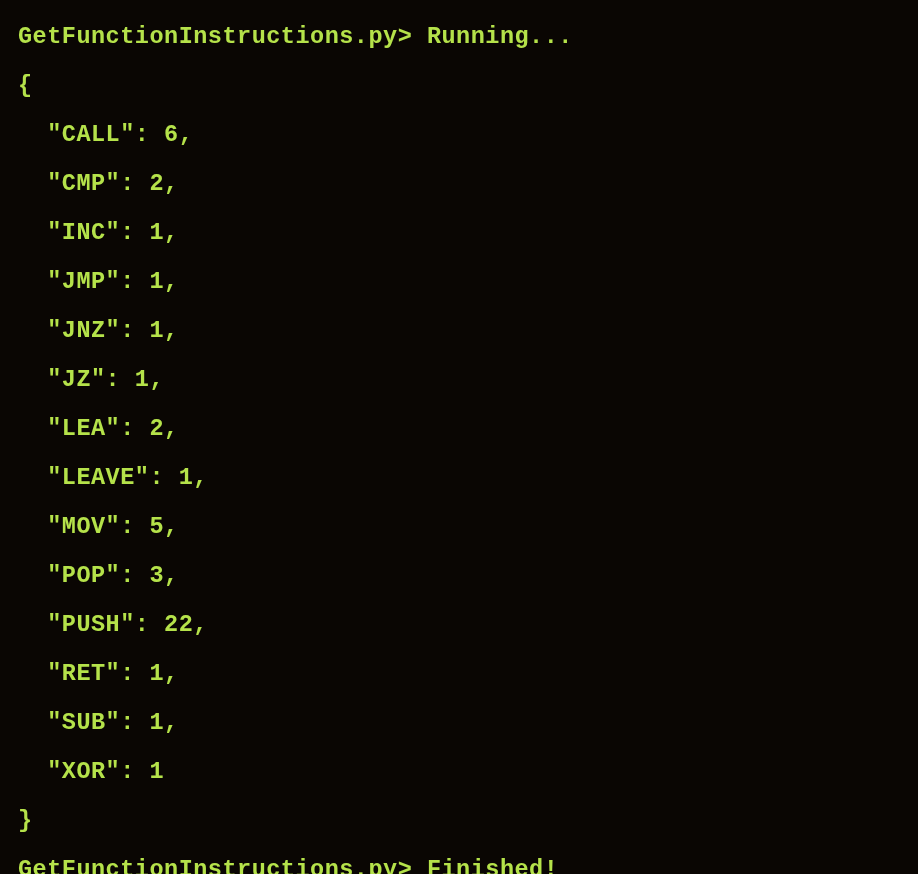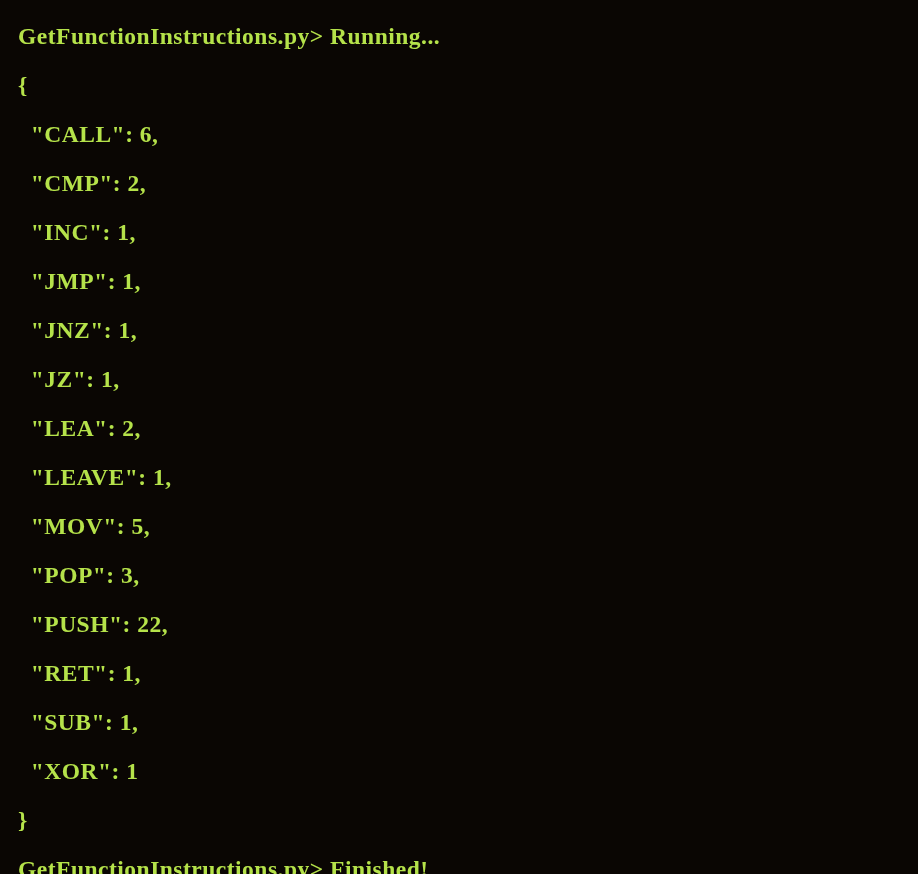--- a/index.html
+++ b/index.html
@@ -14,18 +14,18 @@
     margin: 0;
     padding: 12px 18px;
     font-family: "Courier New", Courier, monospace;
     font-size: 23.5px;
     line-height: 49px;
     color: #b5e24a;
     white-space: pre;
     letter-spacing: 0.5px;
     font-weight: 600;
   }
-  .line { display: block; font-family: Liberation Serif, serif; }
+  .line { display: block; }
 </style>
 </head>
 <body>
 
 <pre class="terminal"><span class="line"><span>GetFunctionInstructions.py&gt;</span> <span>Running...</span></span><span class="line">{</span><span id="entries"><span class="line">  "CALL": 6,</span><span class="line">  "CMP": 2,</span><span class="line">  "INC": 1,</span><span class="line">  "JMP": 1,</span><span class="line">  "JNZ": 1,</span><span class="line">  "JZ": 1,</span><span class="line">  "LEA": 2,</span><span class="line">  "LEAVE": 1,</span><span class="line">  "MOV": 5,</span><span class="line">  "POP": 3,</span><span class="line">  "PUSH": 22,</span><span class="line">  "RET": 1,</span><span class="line">  "SUB": 1,</span><span class="line">  "XOR": 1</span></span><span class="line">}</span><span class="line"><span>GetFunctionInstructions.py&gt;</span> <span>Finished!</span></span></pre>
 
 </body></html>

